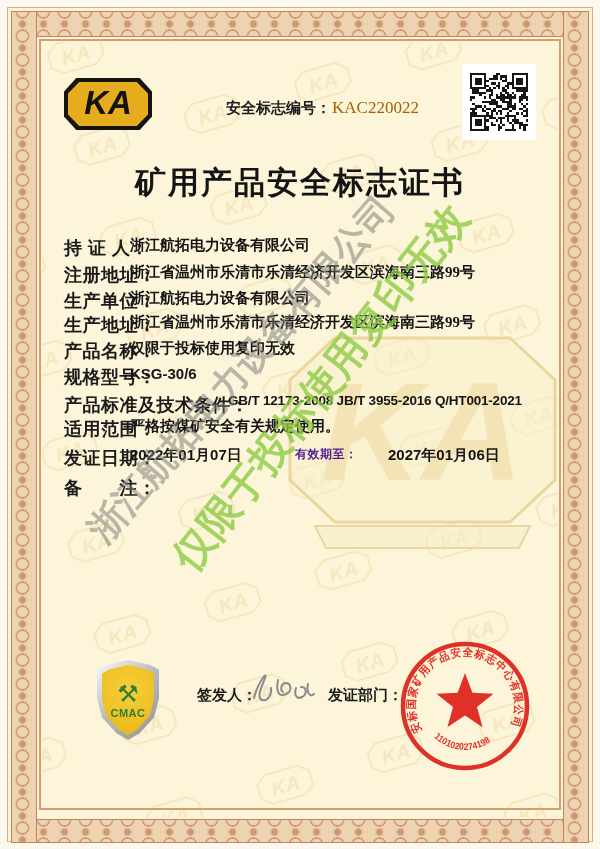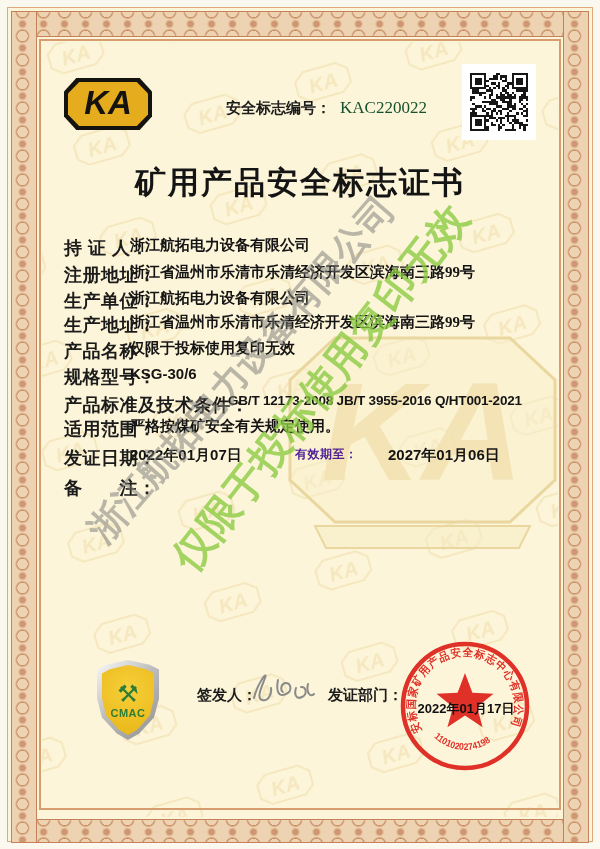--- a/index.html
+++ b/index.html
@@ -27,23 +27,23 @@
 
   
   .ka-badge{position:absolute;left:64px;top:78px;width:88px;height:52px;background:#151310;
     clip-path:polygon(14% 0%,86% 0%,100% 26%,100% 74%,86% 100%,14% 100%,0% 74%,0% 26%);
     display:flex;align-items:center;justify-content:center;z-index:3;}
   .ka-badge-inner{width:80px;height:44px;background:#e5ad1d;
     clip-path:polygon(14% 0%,86% 0%,100% 26%,100% 74%,86% 100%,14% 100%,0% 74%,0% 26%);
     display:flex;align-items:center;justify-content:center;}
   .ka-badge-inner span{font-family:"Liberation Sans",sans-serif;font-weight:900;font-style:italic;
     font-size:33px;color:#151310;letter-spacing:0px;transform:translateY(-1px);}
-  .certno{position:absolute;left:226px;top:98px;z-index:3;display:flex;align-items:flex-end;gap:9px;}
+  .certno{position:absolute;left:226px;top:98px;z-index:3;display:flex;align-items:flex-end;gap:1px;}
   .certno .lbl{font-size:15px;font-weight:700;color:#1c1c1c;}
-  .certno .val{font-family:"Liberation Serif","DejaVu Serif",serif;font-size:17px;color:#14532d;}
+  .certno .val{font-family:"Liberation Serif","DejaVu Serif",serif;font-size:17px;color:#a16207;}
   .qr-panel{position:absolute;left:462px;top:64px;width:74px;height:76px;background:#ffffff;
     display:flex;align-items:center;justify-content:center;z-index:3;}
   .qr-grid{width:58px;height:58px;display:grid;grid-template-columns:repeat(25,1fr);grid-template-rows:repeat(25,1fr);}
   .qr-grid div{width:100%;height:100%;}
   .qr-dark{background:#161616;}
 
   .title{position:absolute;left:0;top:162px;width:600px;text-align:center;z-index:3;
     font-family:"Liberation Serif","DejaVu Serif",serif;font-size:31px;font-weight:900;
     color:#141414;letter-spacing:2px;}
 
@@ -831,18 +831,17 @@
     </defs>
     <circle cx="68" cy="70" r="62" fill="none" stroke="#dd231b" stroke-width="4.5"></circle>
     <polygon points="68,37 75.4,56.8 96.5,57.7 80,70.9 85.6,91.3 68,79.6 50.4,91.3 56,70.9 39.5,57.7 60.6,56.8" fill="#dd231b"></polygon>
     <text font-size="11" font-weight="bold" fill="#dd231b" letter-spacing="1">
       <textPath href="#arcT" textLength="204" lengthAdjust="spacingAndGlyphs">安标国家矿用产品安全标志中心有限公司</textPath>
     </text>
     <text font-size="9.5" font-weight="bold" fill="#dd231b">
       <textPath href="#arcB" textLength="62" lengthAdjust="spacingAndGlyphs">1101020274198</textPath>
     </text>
   </svg>
-  <div class="seal-date">2022年01月17日</div>
 
   <div class="wm wm-company">浙江航拓电力设备有限公司</div>
   <div class="wm wm-restrict">仅限于投标使用复印无效</div>
 
 </div>
 
 </body></html>

